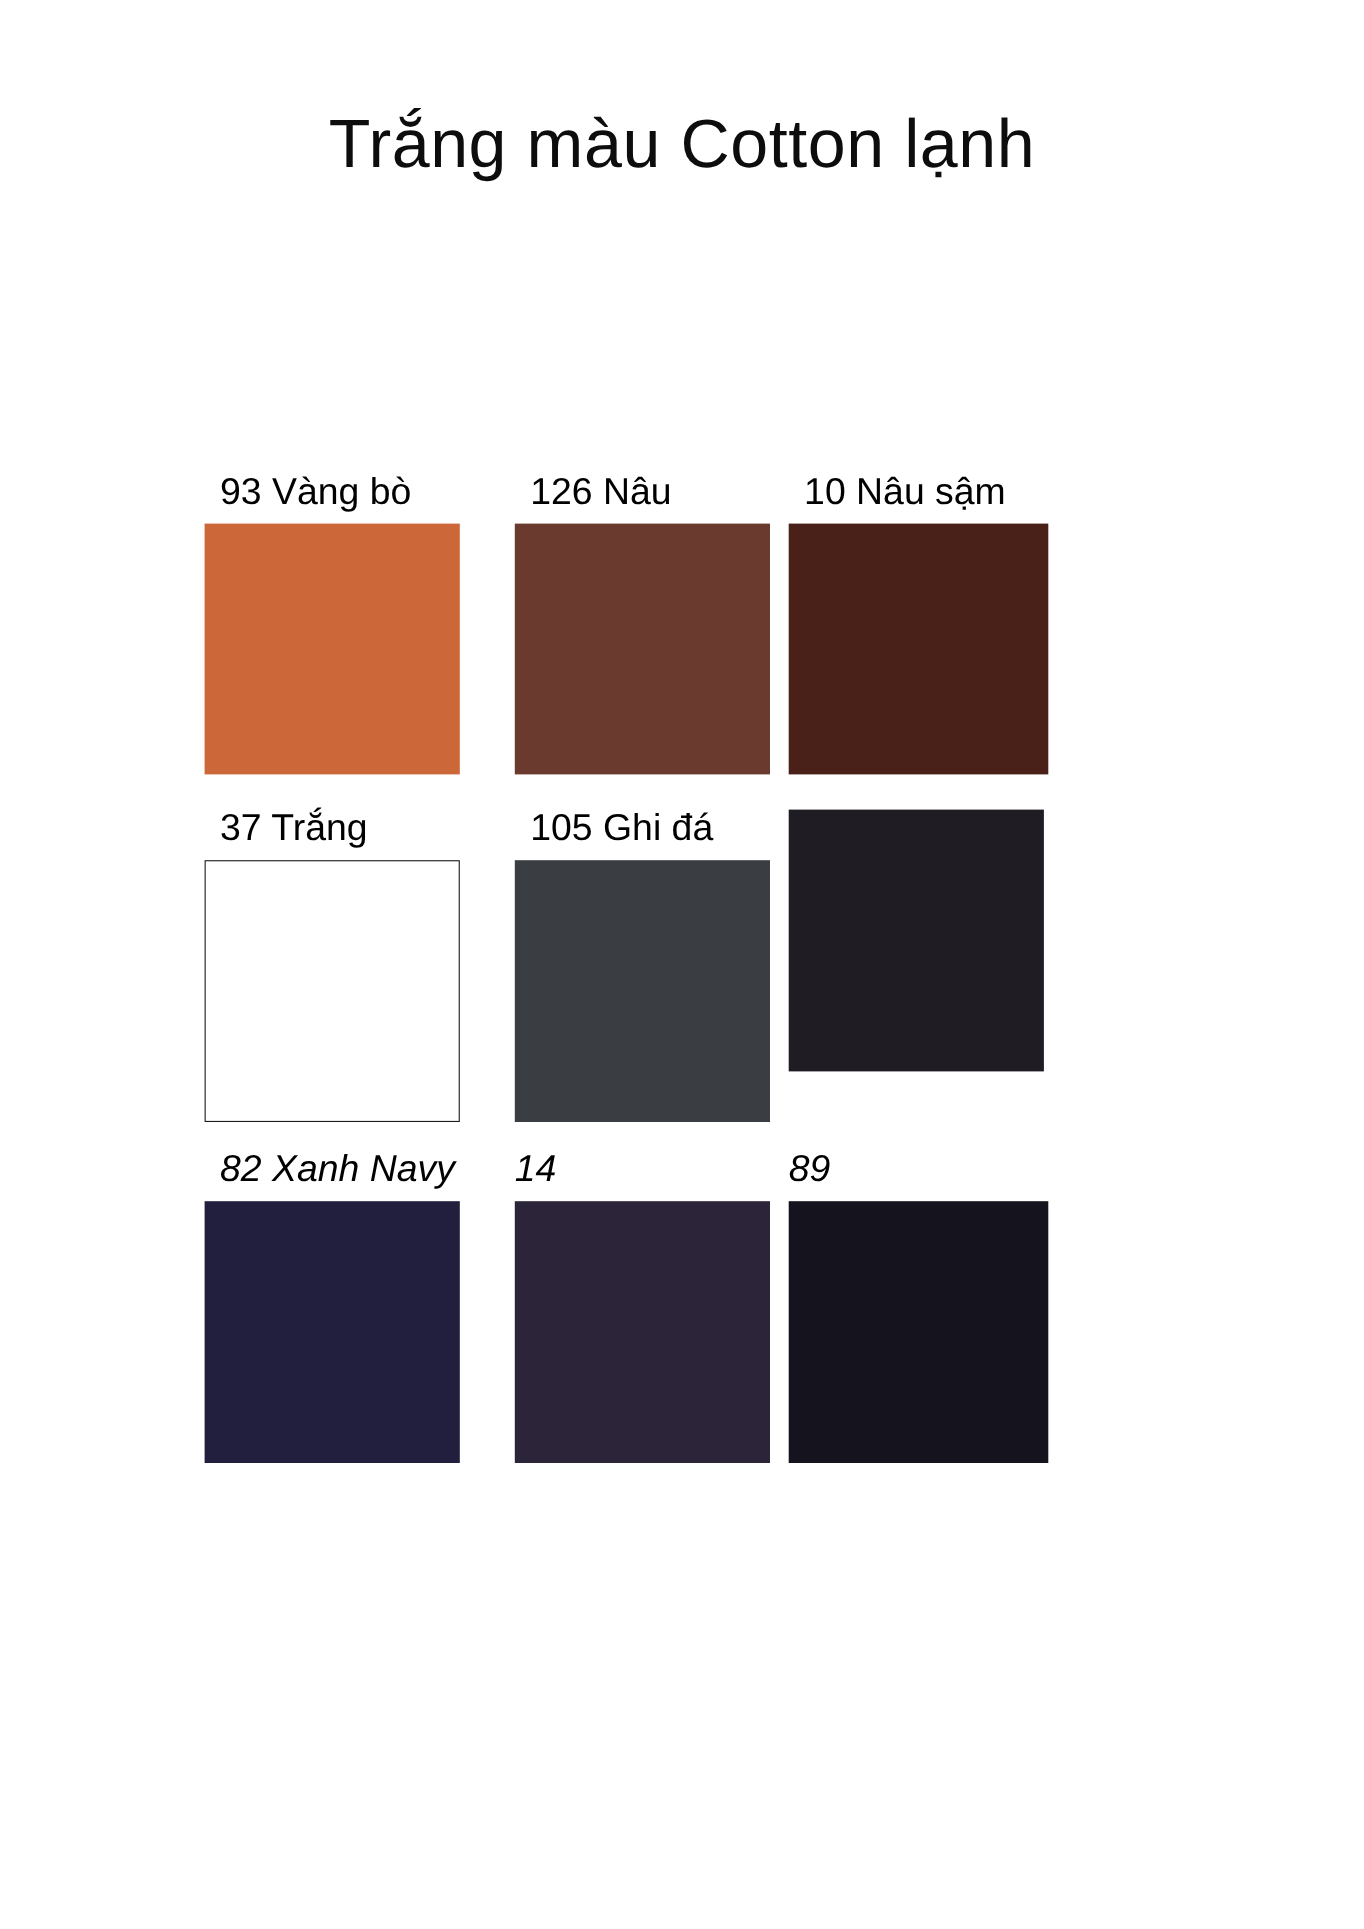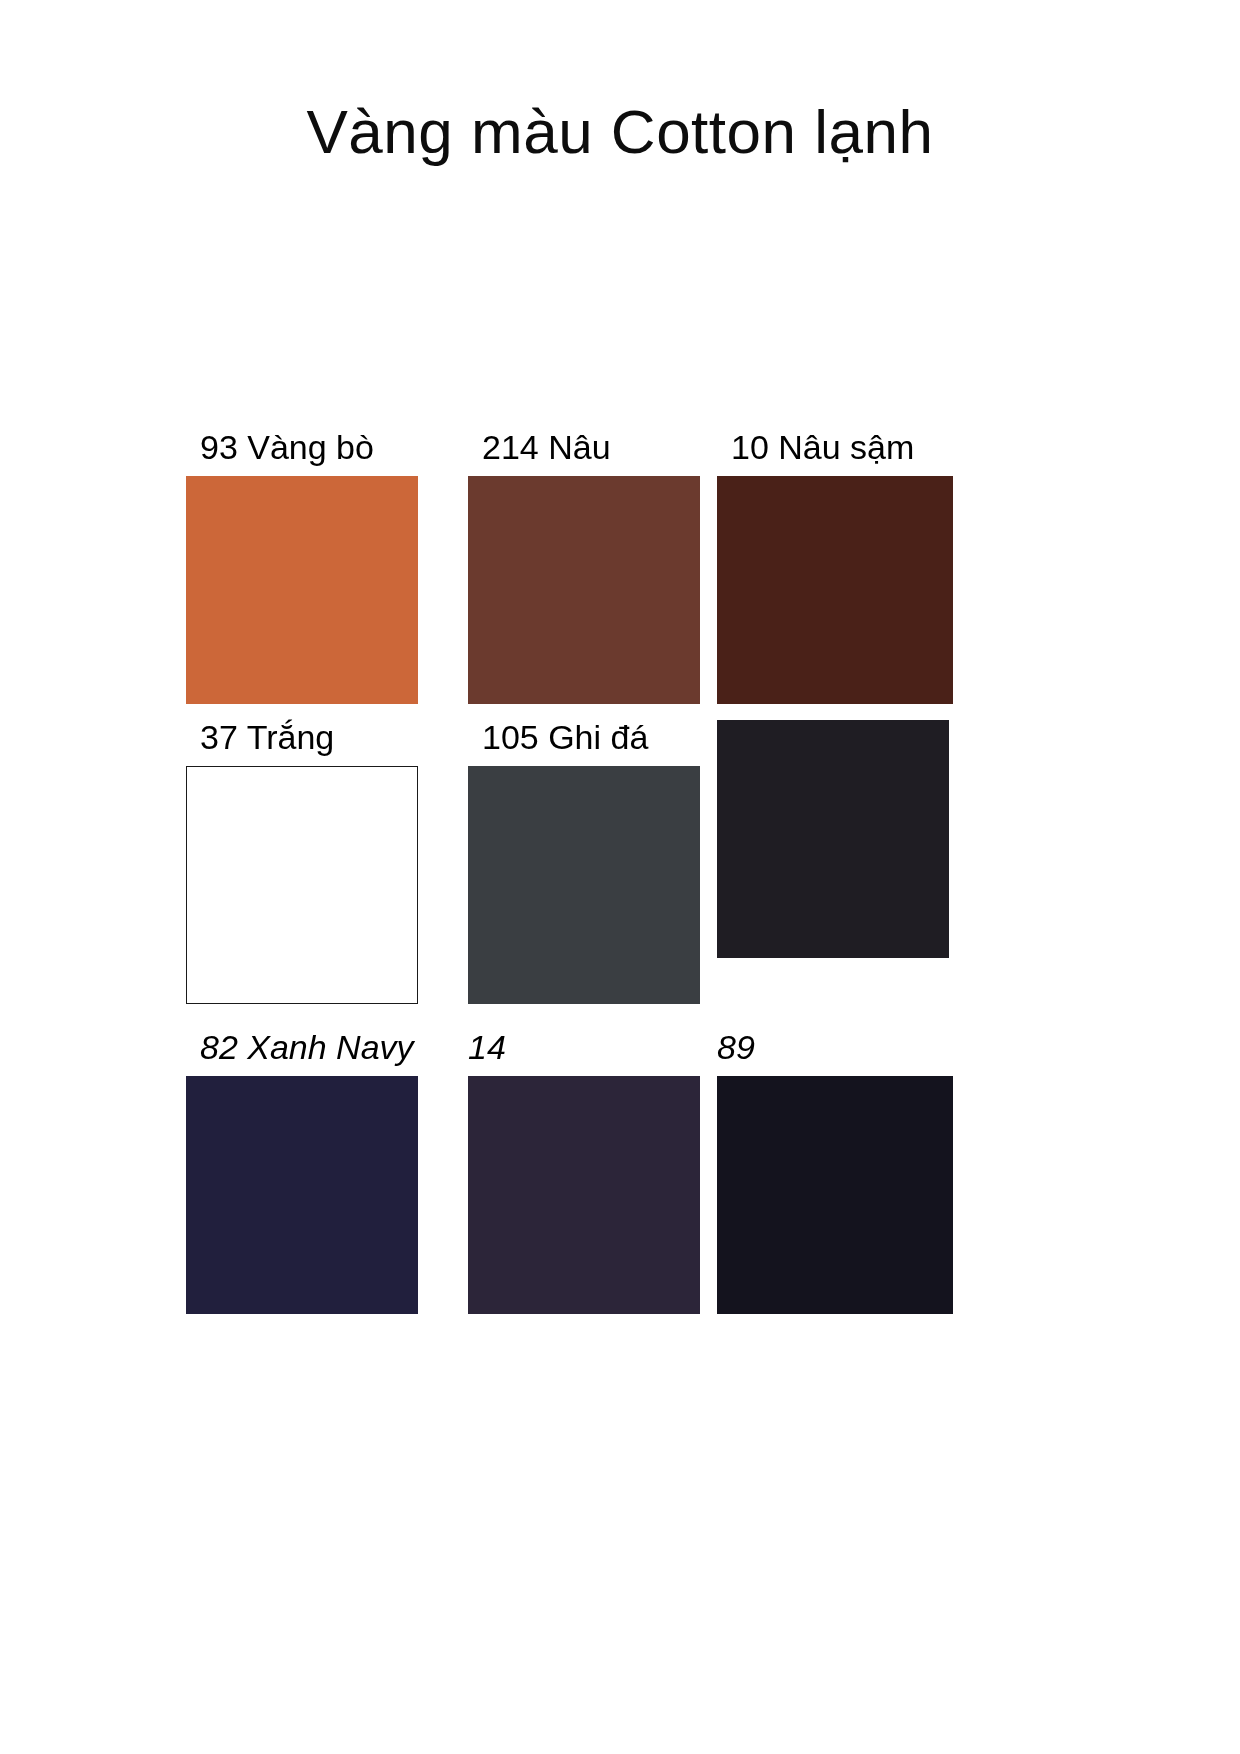--- a/index.html
+++ b/index.html
@@ -45,21 +45,21 @@
     left: 186px;
     width: 812px;
   }
 
   .row {
     position: relative;
     height: 100%;
     padding-left: 45px;
   }
   .row-1 { height: 290px; }
-  .row-2 { height: 310px; }
+  .row-2 { height: 310px; margin-top: 16px; }
   .row-3 { height: 300px; font-style: italic; }
 
   .cell {
     position: absolute;
     top: 0;
   }
   .col-1 { left: 0px; }
   .col-2 { left: 282px; }
   .col-3 { left: 531px; }
 
@@ -85,33 +85,33 @@
     border: 1px solid #1a1a1a;
     box-sizing: border-box;
   }
   .swatch-wide { width: 236px; }
 </style>
 </head>
 <body style="color: rgb(0, 0, 0);">
 
 <div class="page" style="background: rgb(255, 255, 255);">
 
-  <div class="title">Vàng màu Cotton lạnh</div>
+  <div class="title">Trắng màu Cotton lạnh</div>
 
   <div class="grid">
 
     <div class="row row-1">
 
       <div class="cell col-1">
         <div class="swatch-label lbl-left">93  Vàng bò</div>
         <div class="swatch" style="background:#cc6739"></div>
       </div>
 
       <div class="cell col-2">
-        <div class="swatch-label lbl-left">214 Nâu</div>
+        <div class="swatch-label lbl-left">126 Nâu</div>
         <div class="swatch" style="background:#6b3a2e"></div>
       </div>
 
       <div class="cell col-3">
         <div class="swatch-label lbl-left">10 Nâu sậm</div>
         <div class="swatch swatch-wide" style="background:#4a2118"></div>
       </div>
 
     </div>
 

